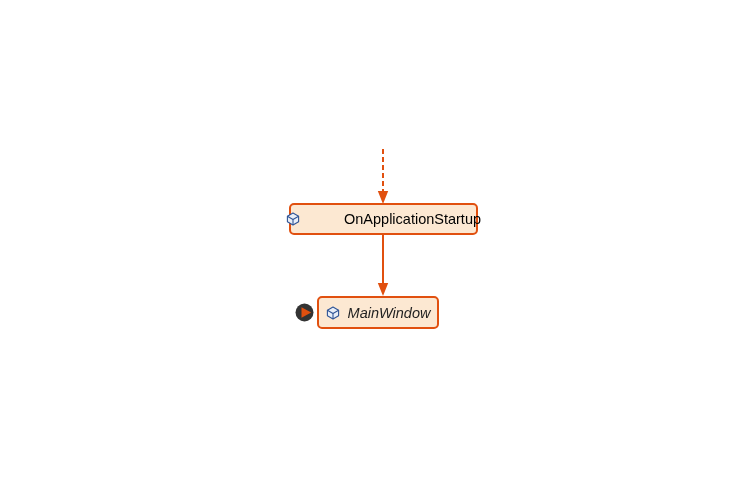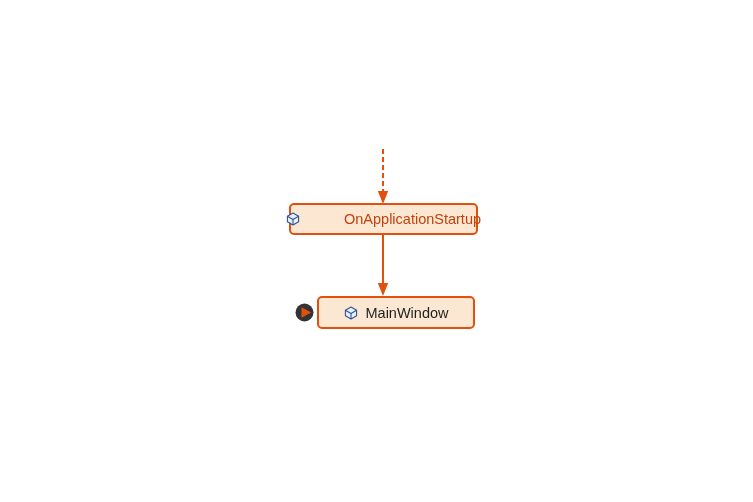--- a/index.html
+++ b/index.html
@@ -45,22 +45,23 @@
   }
   #node-startup {
     left: 289px;
     top: 203px;
     width: 189px;
     height: 32px;
   }
   #node-mainwindow {
     left: 317px;
     top: 296px;
-    width: 158px;
+    width: 122px;
     height: 33px;
+    font-style: italic;
   }
   .edge {
     position: absolute;
     overflow: visible;
   }
   #edge-1 { left: 375px; top: 147px; }
   #edge-2 { left: 375px; top: 234px; }
   #badge  { position: absolute; left: 295px; top: 303px; }
   .cube-icon { flex: 0 0 auto; display: block; }
   .node-label { display: inline-block; }
@@ -69,21 +70,21 @@
 <body>
 
 <div id="canvas">
 
 
   <svg id="edge-1" class="edge" width="16" height="58">
     <line x1="8" y1="2" x2="8" y2="44" stroke-width="2" stroke-dasharray="5 3" stroke="#e1500f"></line>
     <polygon points="8,57 2.8,44 13.2,44" fill="#e1500f"></polygon>
   </svg>
 
-  <div class="node node-call" id="node-startup" style="border-color: rgb(225, 80, 15); background-color: rgb(252, 232, 210); color: #c2410c; gap: 44px;">
+  <div class="node node-call" id="node-startup" style="border-color: rgb(225, 80, 15); background-color: rgb(252, 232, 210); color: #000000; gap: 44px;">
     <svg class="cube-icon" width="14" height="14" viewBox="0 0 14 14">
       <g stroke-width="1.1" stroke-linejoin="round" stroke="#2f5496" fill="#e9eef7">
         <polygon points="7,1 12.6,4.2 12.6,9.8 7,13 1.4,9.8 1.4,4.2"></polygon>
         <polyline points="1.4,4.2 7,7.4 12.6,4.2" fill="none"></polyline>
         <line x1="7" y1="7.4" x2="7" y2="13" fill="none"></line>
       </g>
     </svg>
     <span class="node-label">OnApplicationStartup</span>
   </div>
 

